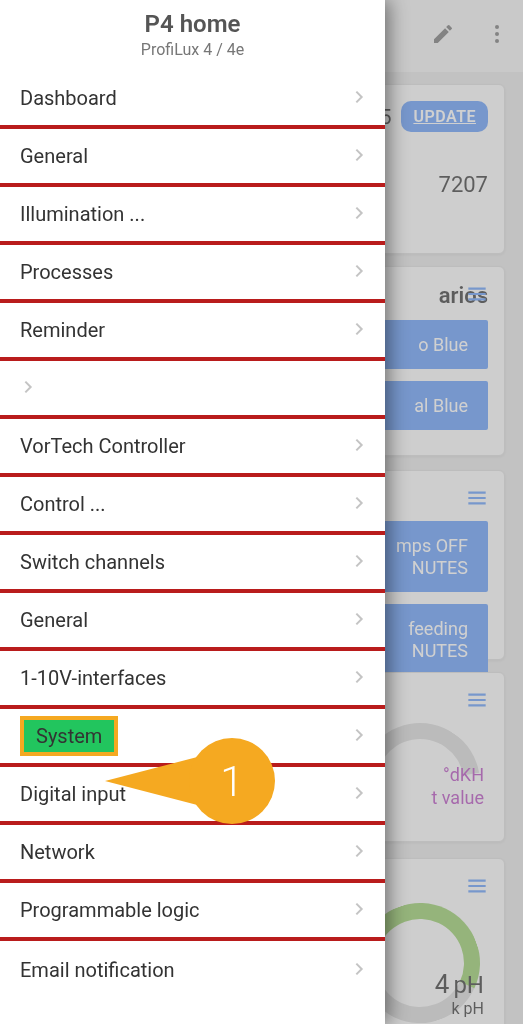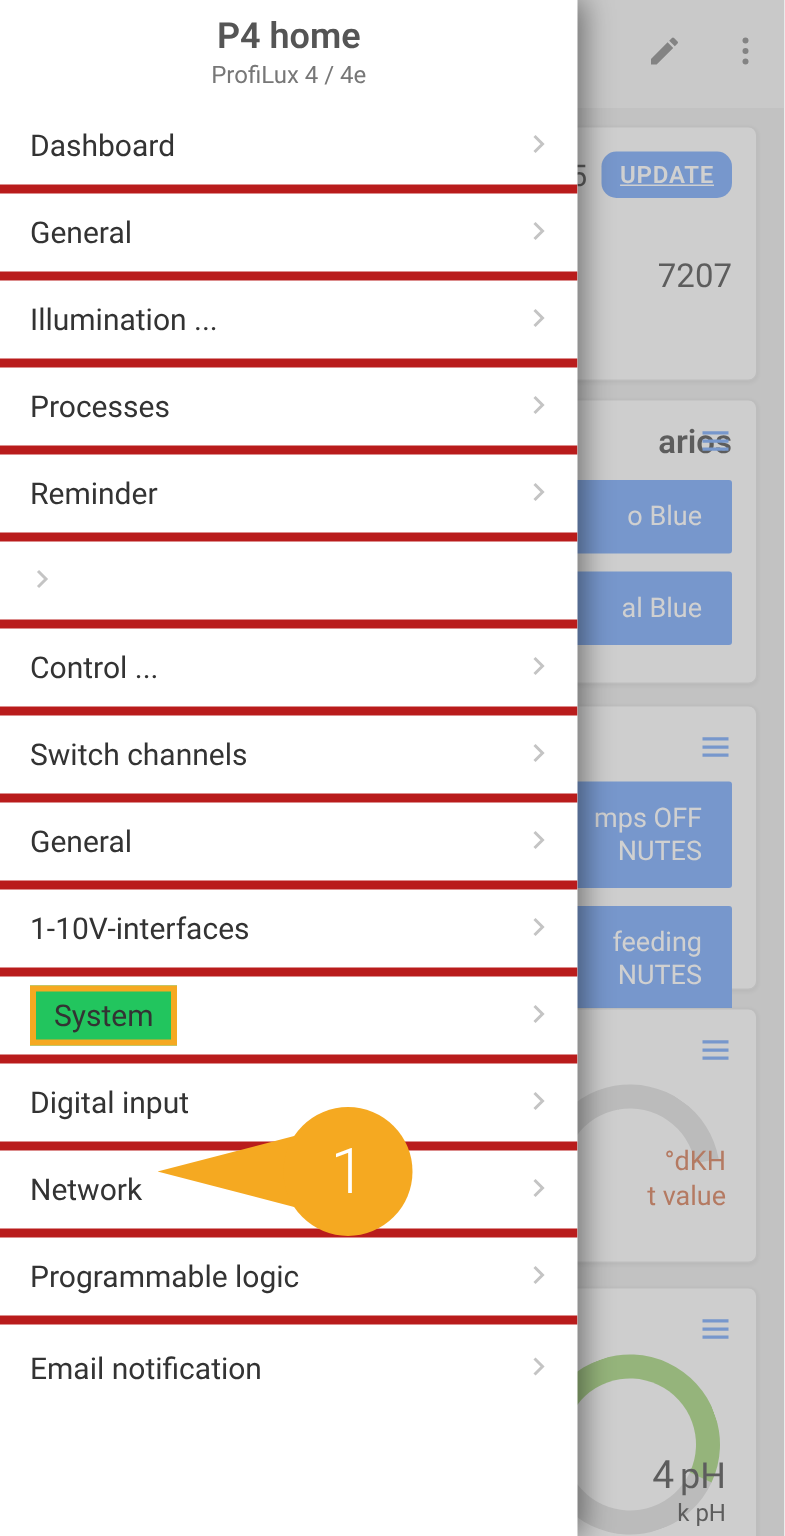--- a/index.html
+++ b/index.html
@@ -21,40 +21,40 @@
 
   .card2 { top:266px; height:190px; }
   .drag-icon { position:absolute; top:14px; right:14px; color:#3b82f6; }
   .drag-icon svg{width:26px;height:26px;fill:#3b82f6;}
   .bluebtn { background:#3b82f6; color:#fff; font-size:18px; font-weight:400; padding:14px 20px; border-radius:2px; margin-top:12px; text-align:right; }
 
   .card3 { top:470px; height:190px; }
   .card3 .bluebtn{line-height:1.2;}
 
   .card4 { top:672px; height:170px; }
-  .card4 .gauge-label{ text-align:right; font-size:18px; color:#c2410c; line-height:1.3; }
+  .card4 .gauge-label{ text-align:right; font-size:18px; color:#a21caf; line-height:1.3; }
 
   .card5 { top:858px; height:180px; }
 
   
   .ring { position:absolute; right:24px; width:120px; height:120px; border-radius:50%; }
   .ring4 { top:50px; border:16px solid #d0d0d0; border-right-color:transparent; border-bottom-color:transparent; transform:rotate(35deg);}
   .ring5 { top:44px; border:16px solid #d0d0d0; border-top-color:#7cc244; border-right-color:#7cc244; transform:rotate(-20deg);}
 
   
   .scrim { position:absolute; inset:0; background:rgba(170,170,170,0.55); }
   
 
   
   .drawer { position:absolute; left:0; top:0; bottom:0; width:385px; background:#fff; box-shadow:4px 0 18px rgba(0,0,0,0.45); display:flex; flex-direction:column; }
   .drawer-header { text-align:center; padding:10px 16px 12px; }
   .drawer-title { font-size:24px; font-weight:600; color:#555; }
   .drawer-sub { font-size:16px; color:#777; margin-top:2px; }
   .menu { flex:1; overflow-y:hidden; }
-  .item { display:flex; align-items:center; justify-content:space-between; height:58px; padding:0 18px 0 20px; border-bottom:6px solid #b91c1c; font-size:20px; color:#333; }
+  .item { display:flex; align-items:center; justify-content:space-between; height:58px; padding:0 18px 0 20px; border-bottom:4px solid #b91c1c; font-size:20px; color:#333; }
   .item .chev svg{ width:16px; height:16px; fill:none; stroke:#c4c4c4; stroke-width:3; }
   .item:last-child{border-bottom:none;}
   .item-system .label{ border:4px solid #f5a921; padding:4px 12px; background:#22c55e; }
 
   
   .callout { position:absolute; left:105px; top:738px; width:170px; height:88px; pointer-events:none; }
   .callout .body { position:absolute; right:0; top:0; width:86px; height:86px; background:#f5a921; border-radius:50%; display:flex; align-items:center; justify-content:center; color:#fff; font-size:42px; font-weight:300; }
   .callout .tail { position:absolute; left:0; top:17px; width:100px; height:52px; background:#f5a921; clip-path: polygon(0 50%, 100% 0, 100% 100%); }
 
 </style>
@@ -170,20 +170,26 @@
           <span class="chev"><svg viewBox="0 0 24 24">
               <polyline points="8 4 16 12 8 20"></polyline>
             </svg></span>
         </div>
     <div class="item">
           <span class="chev"><svg viewBox="0 0 24 24">
               <polyline points="8 4 16 12 8 20"></polyline>
             </svg></span>
         </div>
     <div class="item">
+          <span class="label">VorTech Controller</span>
+          <span class="chev"><svg viewBox="0 0 24 24">
+              <polyline points="8 4 16 12 8 20"></polyline>
+            </svg></span>
+        </div>
+    <div class="item">
           <span class="label">Control ...</span>
           <span class="chev"><svg viewBox="0 0 24 24">
               <polyline points="8 4 16 12 8 20"></polyline>
             </svg></span>
         </div>
     <div class="item">
           <span class="label">Switch channels</span>
           <span class="chev"><svg viewBox="0 0 24 24">
               <polyline points="8 4 16 12 8 20"></polyline>
             </svg></span>

